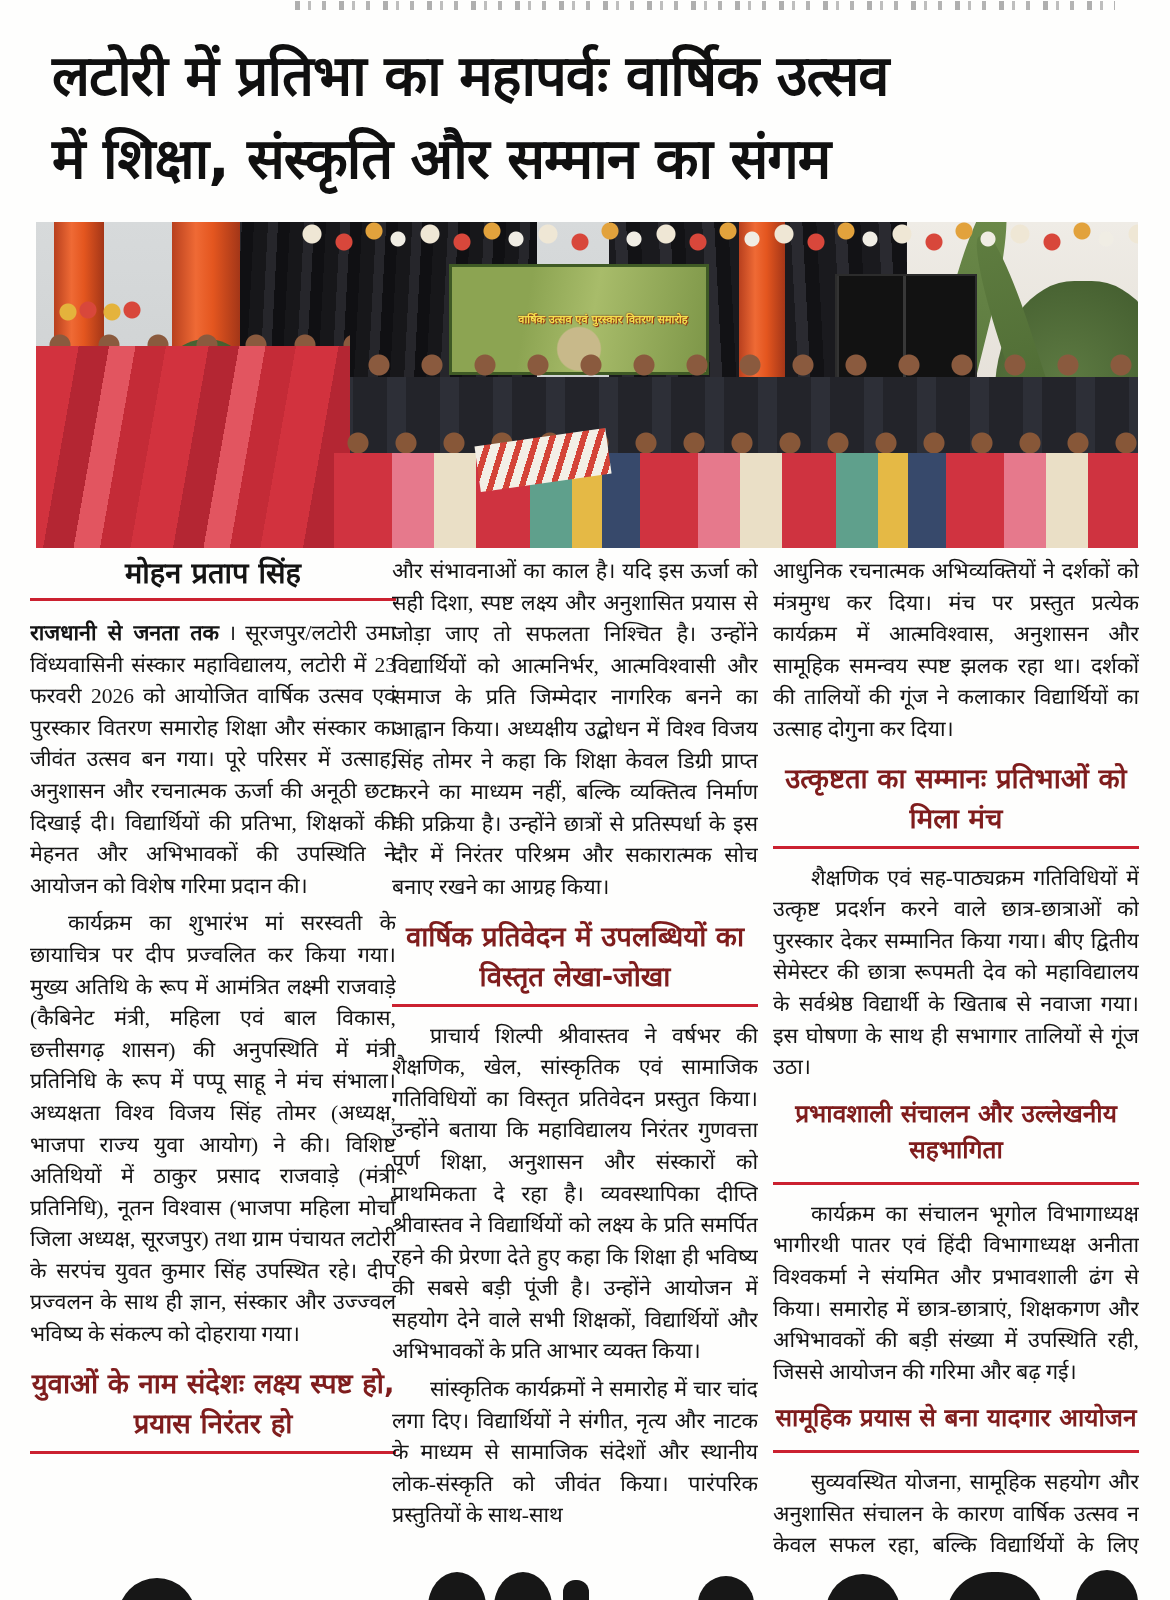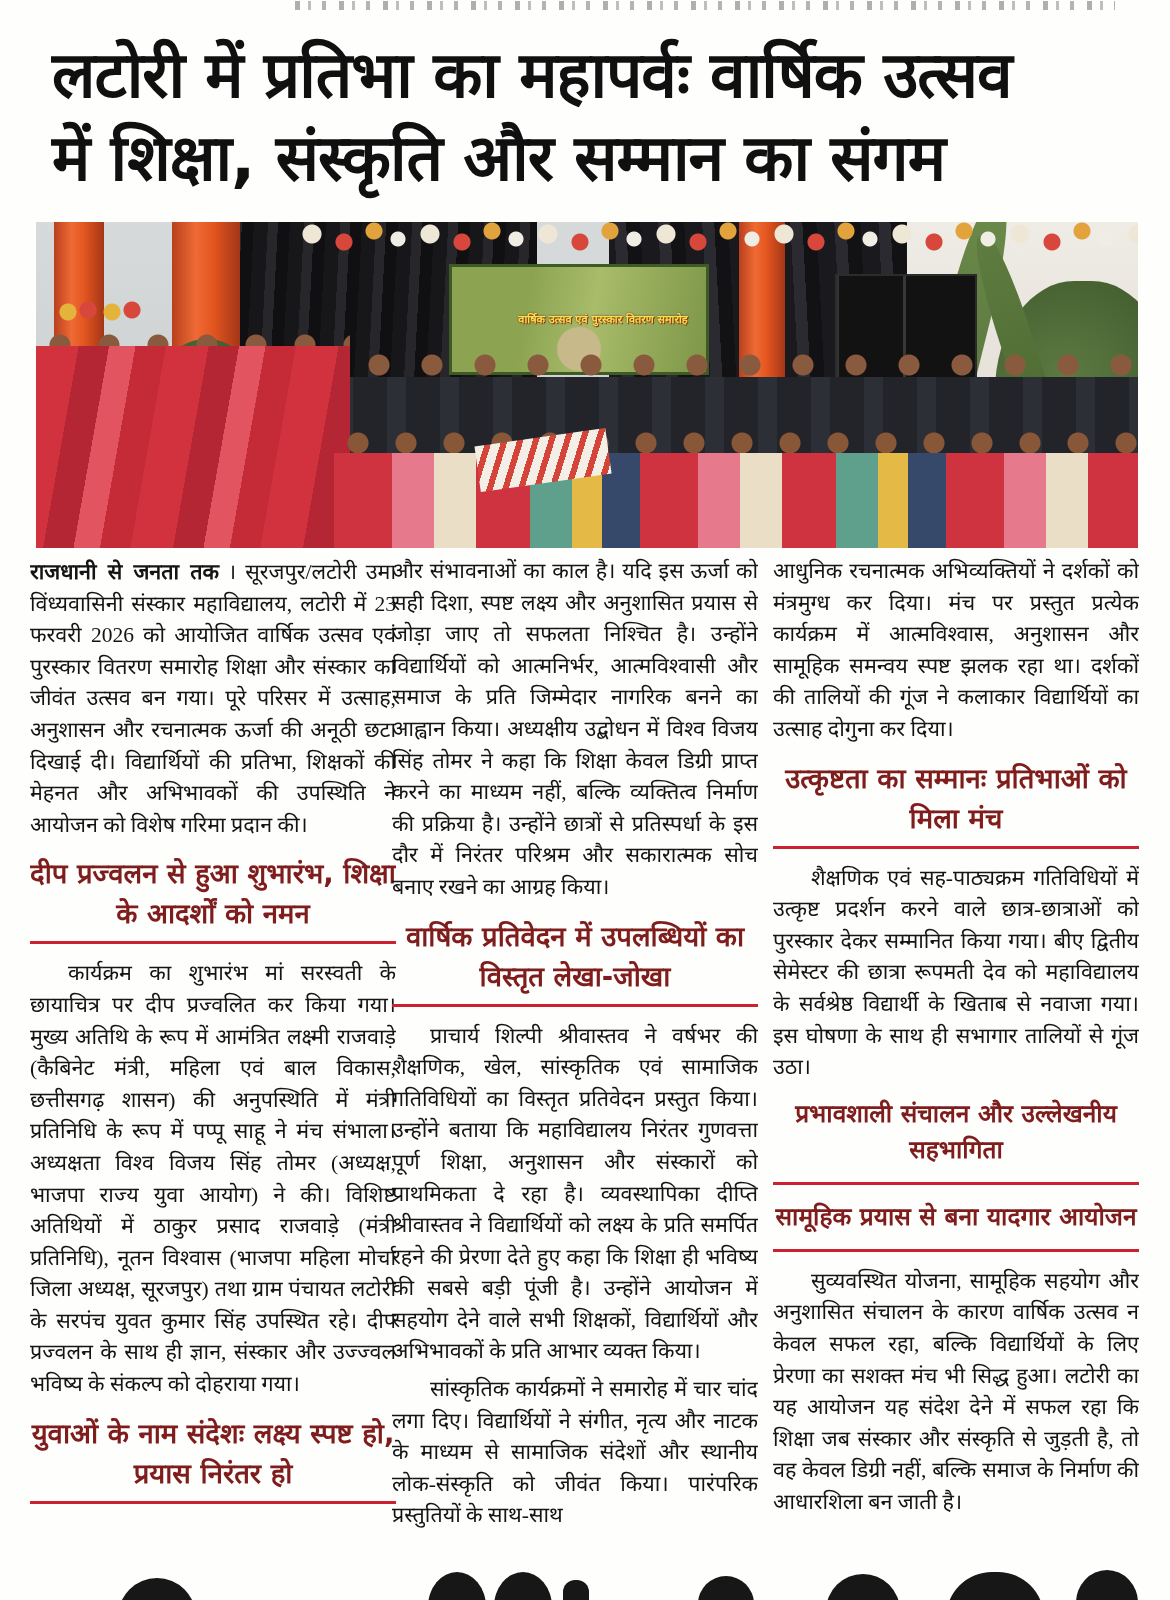--- a/index.html
+++ b/index.html
@@ -6,21 +6,21 @@
   .page{position:relative;width:1170px;height:1600px;background:#fefefd;overflow:hidden;
         font-family:"Liberation Serif","DejaVu Serif",serif;color:#141414;}
 
   
   .masthead-strip{position:absolute;top:1px;left:295px;width:820px;height:9px;opacity:.55;
     background:repeating-linear-gradient(90deg,#6e6e6e 0 5px,transparent 5px 13px,#8a8a8a 13px 16px,transparent 16px 27px,#777 27px 31px,transparent 31px 44px);}
 
   
   .headline{position:absolute;top:34px;left:52px;width:1066px;
     font-family:"DejaVu Sans","Liberation Sans",sans-serif;font-weight:700;
-    font-size:64px;line-height:83px;letter-spacing:-1px;color:#101010;}
+    font-size:56px;line-height:83px;letter-spacing:-1px;color:#101010;}
 
   
   .photo{position:absolute;left:36px;top:222px;width:1102px;height:326px;overflow:hidden;
          background:linear-gradient(#d7dadb,#cfd2d3 55%,#c6c9c9);}
   .photo *{position:absolute;}
   .ph-building{right:0;top:0;width:30%;height:78%;
     background:linear-gradient(#efece6,#e5e0d8 70%,#d8d2c8);}
   .ph-building-trim{right:26.5%;top:0;width:2.2%;height:60%;background:#e8a18c;}
   .ph-window{background:#9a948a;}
   .ph-bush{right:-3%;top:18%;width:16%;height:75%;border-radius:45%;
@@ -140,39 +140,40 @@
     <div class="ph-back-bodies"></div>
     <div class="ph-leaves"></div>
     <div class="ph-left-heads"></div>
     <div class="ph-left-girls"></div>
     <div class="ph-front-heads"></div>
     <div class="ph-front-saris"></div>
     <div class="ph-cloth"></div>
   </div>
 
   <div class="col" id="col1">
+    <div class="byline">मोहन प्रताप सिंह</div>
     <p class="para"><span class="lead-in">राजधानी से जनता तक</span><span> । सूरजपुर/लटोरी उमा विंध्यवासिनी संस्कार महाविद्यालय, लटोरी में 23 फरवरी 2026 को आयोजित वार्षिक उत्सव एवं पुरस्कार वितरण समारोह शिक्षा और संस्कार का जीवंत उत्सव बन गया। पूरे परिसर में उत्साह, अनुशासन और रचनात्मक ऊर्जा की अनूठी छटा दिखाई दी। विद्यार्थियों की प्रतिभा, शिक्षकों की मेहनत और अभिभावकों की उपस्थिति ने आयोजन को विशेष गरिमा प्रदान की।</span></p>
-    <div class="subhead">दीप प्रज्वलन से हुआ शुभारंभ, शिक्षा के आदर्शों को नमन</div>
     <p class="para indent">कार्यक्रम का शुभारंभ मां सरस्वती के छायाचित्र पर दीप प्रज्वलित कर किया गया। मुख्य अतिथि के रूप में आमंत्रित लक्ष्मी राजवाड़े (कैबिनेट मंत्री, महिला एवं बाल विकास, छत्तीसगढ़ शासन) की अनुपस्थिति में मंत्री प्रतिनिधि के रूप में पप्पू साहू ने मंच संभाला। अध्यक्षता विश्व विजय सिंह तोमर (अध्यक्ष, भाजपा राज्य युवा आयोग) ने की। विशिष्ट अतिथियों में ठाकुर प्रसाद राजवाड़े (मंत्री प्रतिनिधि), नूतन विश्वास (भाजपा महिला मोर्चा जिला अध्यक्ष, सूरजपुर) तथा ग्राम पंचायत लटोरी के सरपंच युवत कुमार सिंह उपस्थित रहे। दीप प्रज्वलन के साथ ही ज्ञान, संस्कार और उज्ज्वल भविष्य के संकल्प को दोहराया गया।</p>
     <div class="subhead">युवाओं के नाम संदेशः लक्ष्य स्पष्ट हो, प्रयास निरंतर हो</div>
 
   </div>
 
   <div class="col" id="col2">
     <p class="para">और संभावनाओं का काल है। यदि इस ऊर्जा को सही दिशा, स्पष्ट लक्ष्य और अनुशासित प्रयास से जोड़ा जाए तो सफलता निश्चित है। उन्होंने विद्यार्थियों को आत्मनिर्भर, आत्मविश्वासी और समाज के प्रति जिम्मेदार नागरिक बनने का आह्वान किया। अध्यक्षीय उद्बोधन में विश्व विजय सिंह तोमर ने कहा कि शिक्षा केवल डिग्री प्राप्त करने का माध्यम नहीं, बल्कि व्यक्तित्व निर्माण की प्रक्रिया है। उन्होंने छात्रों से प्रतिस्पर्धा के इस दौर में निरंतर परिश्रम और सकारात्मक सोच बनाए रखने का आग्रह किया।</p>
     <div class="subhead">वार्षिक प्रतिवेदन में उपलब्धियों का विस्तृत लेखा-जोखा</div>
     <p class="para indent">प्राचार्य शिल्पी श्रीवास्तव ने वर्षभर की शैक्षणिक, खेल, सांस्कृतिक एवं सामाजिक गतिविधियों का विस्तृत प्रतिवेदन प्रस्तुत किया। उन्होंने बताया कि महाविद्यालय निरंतर गुणवत्ता पूर्ण शिक्षा, अनुशासन और संस्कारों को प्राथमिकता दे रहा है। व्यवस्थापिका दीप्ति श्रीवास्तव ने विद्यार्थियों को लक्ष्य के प्रति समर्पित रहने की प्रेरणा देते हुए कहा कि शिक्षा ही भविष्य की सबसे बड़ी पूंजी है। उन्होंने आयोजन में सहयोग देने वाले सभी शिक्षकों, विद्यार्थियों और अभिभावकों के प्रति आभार व्यक्त किया।</p>
     <p class="para indent">सांस्कृतिक कार्यक्रमों ने समारोह में चार चांद लगा दिए। विद्यार्थियों ने संगीत, नृत्य और नाटक के माध्यम से सामाजिक संदेशों और स्थानीय लोक-संस्कृति को जीवंत किया। पारंपरिक प्रस्तुतियों के साथ-साथ</p>
   </div>
 
   <div class="col" id="col3">
     <p class="para">आधुनिक रचनात्मक अभिव्यक्तियों ने दर्शकों को मंत्रमुग्ध कर दिया। मंच पर प्रस्तुत प्रत्येक कार्यक्रम में आत्मविश्वास, अनुशासन और सामूहिक समन्वय स्पष्ट झलक रहा था। दर्शकों की तालियों की गूंज ने कलाकार विद्यार्थियों का उत्साह दोगुना कर दिया।</p>
     <div class="subhead">उत्कृष्टता का सम्मानः प्रतिभाओं को मिला मंच</div>
     <p class="para indent">शैक्षणिक एवं सह-पाठ्यक्रम गतिविधियों में उत्कृष्ट प्रदर्शन करने वाले छात्र-छात्राओं को पुरस्कार देकर सम्मानित किया गया। बीए द्वितीय सेमेस्टर की छात्रा रूपमती देव को महाविद्यालय के सर्वश्रेष्ठ विद्यार्थी के खिताब से नवाजा गया। इस घोषणा के साथ ही सभागार तालियों से गूंज उठा।</p>
     <div class="subhead small">प्रभावशाली संचालन और उल्लेखनीय सहभागिता</div>
+    <p class="para indent">कार्यक्रम का संचालन भूगोल विभागाध्यक्ष भागीरथी पातर एवं हिंदी विभागाध्यक्ष अनीता विश्वकर्मा ने संयमित और प्रभावशाली ढंग से किया। समारोह में छात्र-छात्राएं, शिक्षकगण और अभिभावकों की बड़ी संख्या में उपस्थिति रही, जिससे आयोजन की गरिमा और बढ़ गई।</p>
     <div class="subhead small">सामूहिक प्रयास से बना यादगार आयोजन</div>
     <p class="para indent">सुव्यवस्थित योजना, सामूहिक सहयोग और अनुशासित संचालन के कारण वार्षिक उत्सव न केवल सफल रहा, बल्कि विद्यार्थियों के लिए प्रेरणा का सशक्त मंच भी सिद्ध हुआ। लटोरी का यह आयोजन यह संदेश देने में सफल रहा कि शिक्षा जब संस्कार और संस्कृति से जुड़ती है, तो वह केवल डिग्री नहीं, बल्कि समाज के निर्माण की आधारशिला बन जाती है।</p>
   </div>
 
   <div class="bottom-cut">
     <i class="bc1"></i>
       <i class="bc2"></i>
       <i class="bc3"></i>
       <i class="bc4"></i>
     <i class="bc5"></i>

